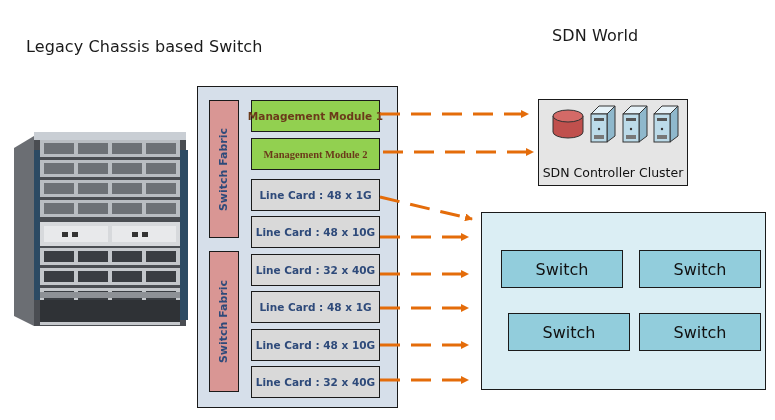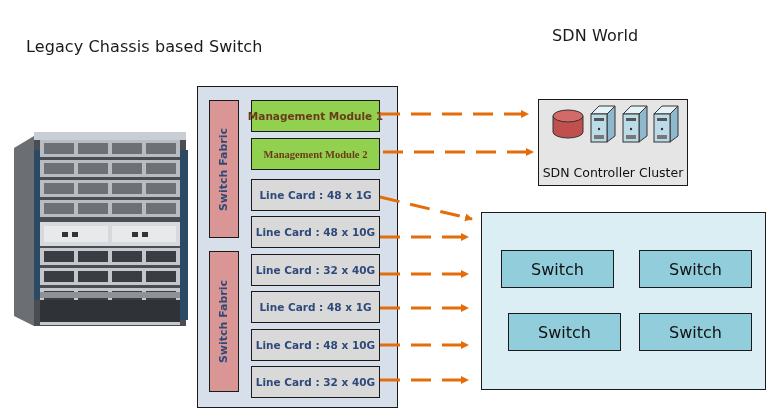--- a/index.html
+++ b/index.html
@@ -8,21 +8,21 @@
     .title { font-size: 16px; color: #1a1a1a; white-space: nowrap; letter-spacing: 0.1px; }
     .chassis-box { left: 197px; top: 86px; width: 201px; height: 322px; background: #d6dfea; border: 1px solid #1a1a1a; box-sizing: border-box; }
     .fabric { width: 30px; background: #d99694; border: 1px solid #1a1a1a; box-sizing: border-box; display: flex; align-items: center; justify-content: center; }
     .fabric span { transform: rotate(-90deg); white-space: nowrap; font-size: 11px; font-weight: bold; color: #2e4a7a; }
     .module { left: 251px; width: 129px; height: 32px; border: 1px solid #1a1a1a; box-sizing: border-box; display: flex; align-items: center; justify-content: center; font-size: 10.5px; font-weight: bold; white-space: nowrap; }
     .mgmt { background: #92d050; color: #6b3a1a; }
     .line { background: #d9d9d9; color: #2e4a7a; }
     .sdn-box { left: 538px; top: 75px; width: 150px; height: 87px; background: #e5e5e5; border: 1px solid #1a1a1a; box-sizing: border-box; margin-top: 24px; }
     .sdn-label { left: 0; width: 100%; bottom: 5px; text-align: center; font-size: 12.5px; color: #111; white-space: nowrap; }
     .net-box { left: 481px; top: 212px; width: 285px; height: 178px; background: #dbeef4; border: 1px solid #1a1a1a; box-sizing: border-box; }
-    .switch { width: 113px; height: 38px; background: #92cddc; border: 1px solid #1a1a1a; box-sizing: border-box; display: flex; align-items: center; justify-content: center; font-size: 16px; color: #111; }
+    .switch { width: 122px; height: 38px; background: #92cddc; border: 1px solid #1a1a1a; box-sizing: border-box; display: flex; align-items: center; justify-content: center; font-size: 16px; color: #111; }
     svg.arrows { position: absolute; left: 0; top: 0; }
   </style>
 </head>
 <body>
 
 <div class="abs title" style="left:26px; top:37px;">Legacy Chassis based Switch</div>
 <div class="abs title" style="left:532px; top:26px;margin-left:20px;">SDN World</div>
 
 <svg class="abs" style="left:14px; top:130px;" width="178" height="200" viewBox="0 0 178 200">
   <polygon points="0,18 20,6 20,196 0,186" fill="#6b6e73"></polygon>

